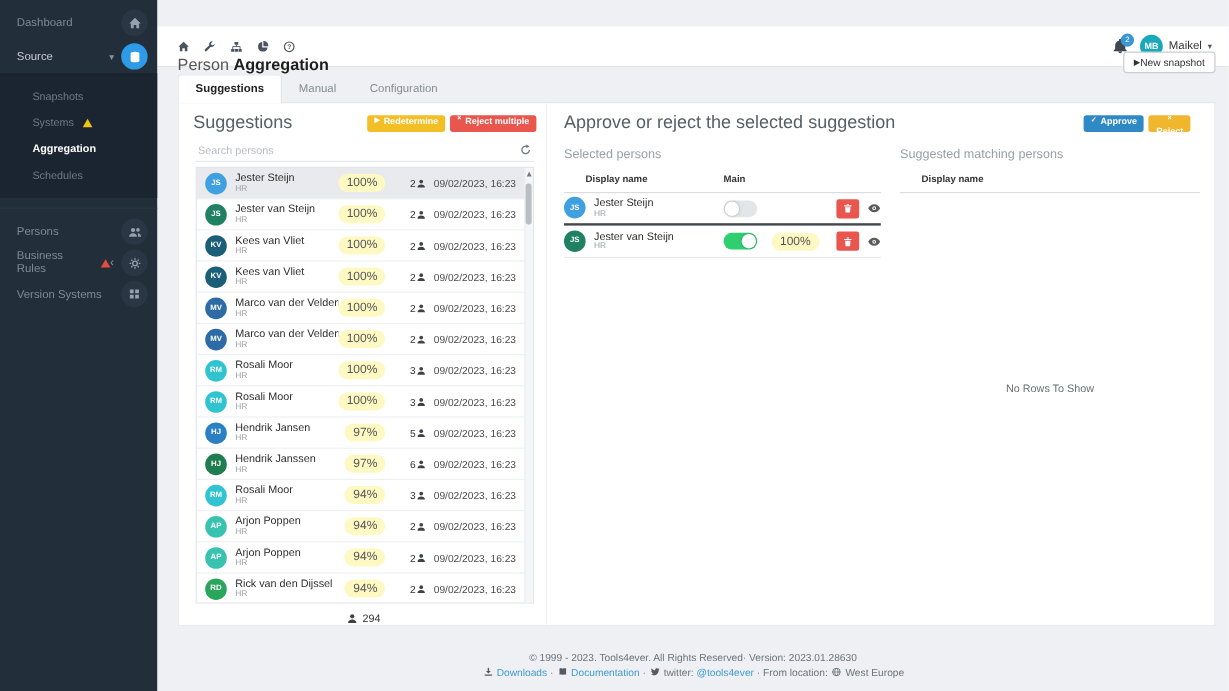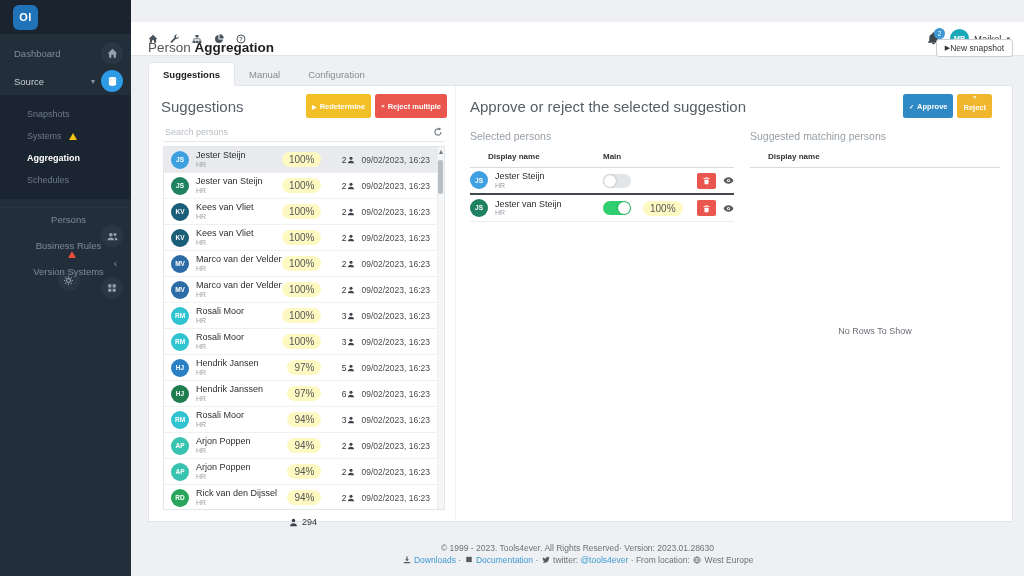--- a/index.html
+++ b/index.html
@@ -22,59 +22,59 @@
   .chev.lft { font-size:10px; }
   .nav-item.src .chev, .nav-item.br .chev { margin-left:auto; margin-right:6px; }
   .nav-item.src .circ, .nav-item.br .circ { margin-left:0; }
   .submenu { background:#1b2531; padding:8px 0; }
   .sub-item { height:22px; display:flex; align-items:center; padding-left:27px; font-size:9px; color:#6f7a87; cursor:pointer; }
   .sub-item.active { color:#ffffff; font-weight:bold; }
   .tri { width:0; height:0; border-left:4px solid transparent; border-right:4px solid transparent;
          border-bottom:7px solid #f1c40f; margin-left:7px; }
   .tri.red { border-bottom-color:#e74c3c; }
   .nav-bottom { margin-top:8px; border-top:1px solid #2a3542; padding-top:6px; }
-  .nav-bottom .nav-item { height:26px;flex-direction:column; }
+  .nav-bottom .nav-item { height:26px; }
 
   
   .topbar { position:absolute; left:131px; top:0; right:0; height:34px; background:#fff; border-bottom:1px solid #e3e6e9;
             display:flex; align-items:center; padding:0 14px 0 17px;margin-top:22px; }
   .tn-icons { display:flex; align-items:center; gap:12px; color:#4a545e; }
   .tn-icons .tico { cursor:pointer; display:flex; }
   .tn-right { margin-left:auto; display:flex; align-items:center; gap:10px; }
   .bell-wrap { position:relative; color:#3f4850; cursor:pointer; display:flex; }
   .badge { position:absolute; top:-4px; right:-5px; width:11px; height:11px; border-radius:50%; background:#3b97d3;
            color:#fff; font-size:6.5px; display:flex; align-items:center; justify-content:center; }
   .user-wrap { display:flex; align-items:center; gap:5px; cursor:pointer; }
   .avatar-sm { width:19px; height:19px; border-radius:50%; background:#19a9ba; color:#fff; font-size:7.5px; font-weight:bold;
                display:flex; align-items:center; justify-content:center; }
   .user-name { font-size:9.5px; color:#333; }
   .user-caret { font-size:7px; color:#555; }
 
   
-  .page-head { position:absolute; left:148px; right:11px; top:34px; height:27px; display:flex; align-items:center; }
+  .page-head { position:absolute; left:148px; right:11px; top:34px; height:27px; display:flex; align-items:flex-end; }
   .pg-title { font-size:13.5px; color:#555; }
   .pg-title b { color:#1e1e1e; }
   .btn-snapshot { margin-left:auto; height:18px; background:#fff; border:1px solid #c9ced3; border-radius:3px;
                   font-size:8.5px; color:#333; padding:0 8px; display:flex; align-items:center; cursor:pointer;
                   font-family:inherit; }
   .btn-snapshot .glyph { font-size:7px; }
   .tabs { position:absolute; left:148px; top:62px; height:24px; display:flex; align-items:flex-end; z-index:3; }
   .tab { height:23px; padding:0 14px; display:flex; align-items:center; font-size:9.5px; color:#868c92; cursor:pointer; }
   .tab.active { background:#fff; border:1px solid #e3e6e9; border-bottom:none; border-radius:3px 3px 0 0;
                 color:#222; font-weight:bold; height:24px; }
 
   
   .card { position:absolute; left:148px; top:85px; width:865px; height:437px; background:#fff;
           border:1px solid #e3e6e9; display:flex; }
   .left-pane { width:307px; padding:8px 0 0 12px; position:relative; border-right:1px solid #f0f2f4; }
   .pane-head { display:flex; align-items:center; padding-right:8px; }
   .pane-title { font-size:15px; font-weight:300; color:#565e66; }
   .pane-btns { margin-left:auto; display:flex; gap:4px; }
-  .mini-btn { height:24px; border:none; border-radius:2.5px; color:#fff; font-size:7.5px; font-weight:bold;
-              padding:0 6px; display:flex; align-items:center; gap:3px; cursor:pointer; font-family:inherit; }
+  .mini-btn { height:14px; border:none; border-radius:2.5px; color:#fff; font-size:7.5px; font-weight:bold;
+              padding:0 6px; display:flex; gap:3px; cursor:pointer; font-family:inherit; }
   .mini-btn .glyph { font-size:6px; }
   .mini-btn.yellow { background:#f3bf27; }
   .mini-btn.red { background:#e8564e; }
   .mini-btn.blue { background:#2f89c5; }
   .mini-btn.orange { background:#f0b62e;flex-direction:column; }
   .search-row { margin:7px 10px 0 2px; display:flex; align-items:center; border-bottom:1px solid #e6e9ec; padding:2px 2px 4px 2px; }
   .search-row input { border:none; outline:none; flex:1; font-size:9px; color:#555; font-family:inherit; background:transparent; }
   .search-row input::placeholder { color:#b7bdc3; }
   .refresh { color:#6a737c; cursor:pointer; display:flex; }
 
@@ -197,23 +197,20 @@
   <symbol id="i-twitter" viewBox="0 0 16 16">
       <path d="M15.3 3.1c-.55.24-1.13.4-1.72.48a3 3 0 0 0 1.32-1.66 6 6 0 0 1-1.9.73 3 3 0 0 0-5.19 2.05c0 .23.03.46.08.68A8.5 8.5 0 0 1 1.7 2.27a3 3 0 0 0 .93 4A3 3 0 0 1 1.27 5.9v.04a3 3 0 0 0 2.4 2.94 3 3 0 0 1-1.35.05 3 3 0 0 0 2.8 2.08A6 6 0 0 1 .7 12.26a8.5 8.5 0 0 0 4.6 1.35c5.52 0 8.54-4.57 8.54-8.54v-.39a6 6 0 0 0 1.5-1.55z"></path>
     </symbol>
   <symbol id="i-globe" viewBox="0 0 16 16">
       <circle cx="8" cy="8" r="6.3" fill="none" stroke="currentColor" stroke-width="1.3"></circle>
       <path d="M1.7 8h12.6M8 1.7c1.9 1.7 2.9 3.9 2.9 6.3S9.9 12.6 8 14.3C6.1 12.6 5.1 10.4 5.1 8S6.1 3.4 8 1.7z" fill="none" stroke="currentColor" stroke-width="1.1"></path>
     </symbol>
 </svg>
 
 <aside class="sidebar">
-  <div class="logo-strip">
-    <div class="logo">OI</div>
-  </div>
   <nav class="nav-top">
     <div class="nav-item">
       <span>Dashboard</span>
       <span class="circ">
           <svg class="ic" width="11" height="11">
             <use href="#i-home"></use>
           </svg>
         </span>
     </div>
     <div class="nav-item src">

